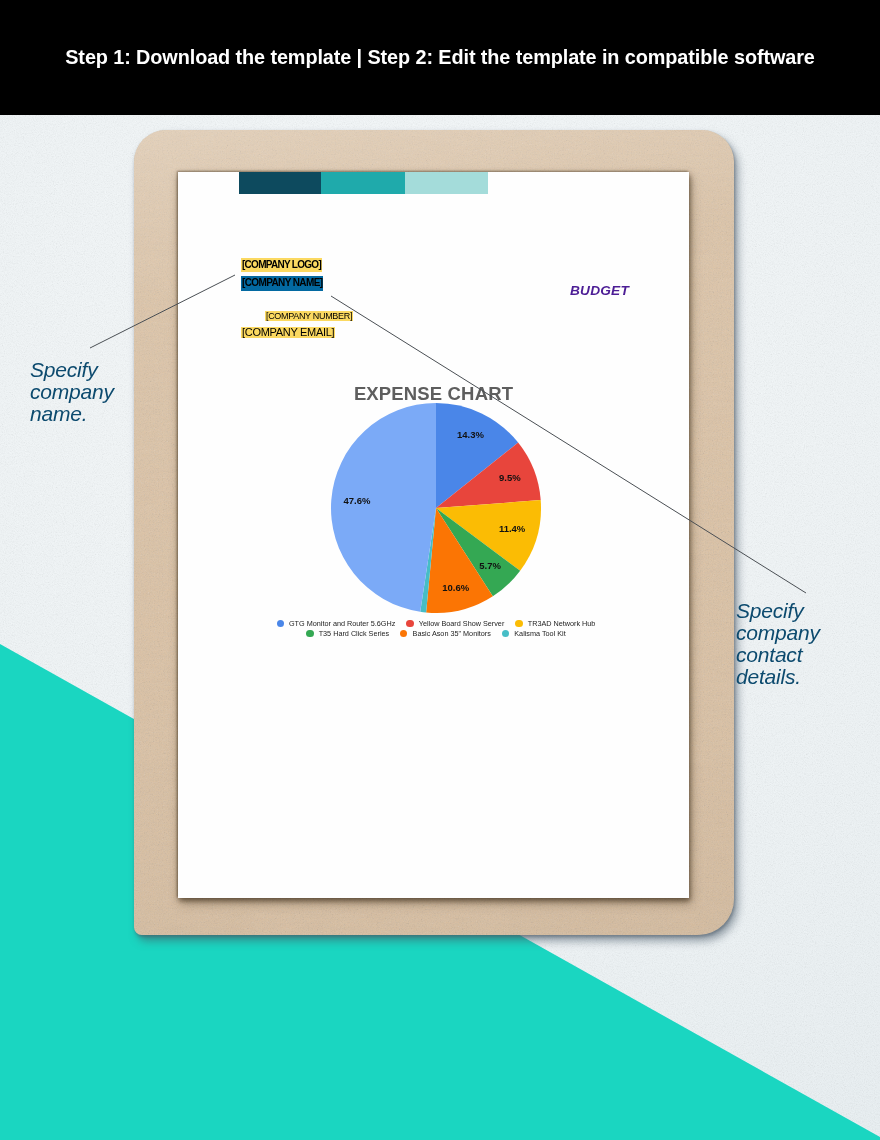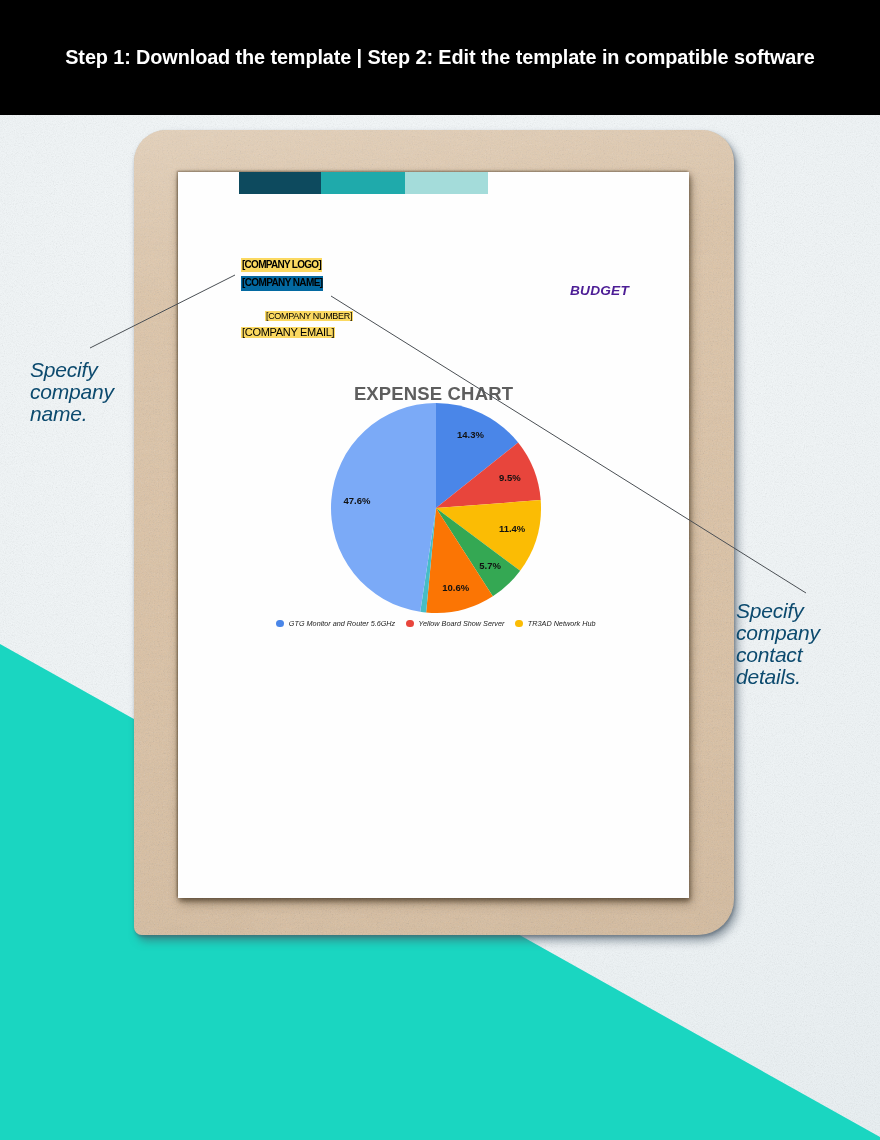--- a/index.html
+++ b/index.html
@@ -56,21 +56,21 @@
   .brow .lb{width:76px;font-weight:bold;letter-spacing:-.05px;}
   .brow .vl{font-weight:normal;letter-spacing:-.05px;}
 
   .chart-title{position:absolute;left:0;top:204px;width:511px;text-align:center;
                font-size:18.5px;font-weight:bold;color:#5e5e5e;letter-spacing:.15px;line-height:20px;margin-top:8px;}
   .pie-wrap{position:absolute;left:0;top:0;width:511px;height:726px;}
   .pie-lbl{font-size:9.5px;font-weight:bold;fill:#111;font-family:"Liberation Sans",sans-serif;}
 
   .legend{position:absolute;left:2.5px;top:446.5px;width:511px;}
   .lrow{display:flex;justify-content:center;align-items:center;line-height:10px;height:10.1px;}
-  .litem{display:flex;align-items:center;margin:0 5.5px;font-style:italic;}
+  .litem{display:flex;align-items:center;margin:0 5.5px;}
   .ldot{width:7.3px;height:7.3px;border-radius:50%;margin-right:5.1px;flex:none;}
   .ltxt{font-size:7.25px;color:#232323;letter-spacing:0;white-space:nowrap;}
 
   
   .anno{position:absolute;font-style:italic;font-size:21px;line-height:22px;
         color:#0c4a6e;text-align:left;letter-spacing:-.2px;}
   .anno span{display:block;}
   #anno1{left:30px;top:359px;width:120px;}
   #anno2{left:736px;top:600px;width:140px;}
 
@@ -173,20 +173,34 @@
             </div>
             <div class="litem">
               <span class="ldot" style="background: rgb(232, 69, 60);"></span>
               <span class="ltxt">Yellow Board Show Server</span>
             </div>
             <div class="litem">
               <span class="ldot" style="background: rgb(251, 188, 4);"></span>
               <span class="ltxt">TR3AD Network Hub</span>
             </div>
           </div>
+          <div class="lrow">
+            <div class="litem">
+              <span class="ldot" style="background: rgb(52, 168, 83);"></span>
+              <span class="ltxt">T35 Hard Click Series</span>
+            </div>
+            <div class="litem">
+              <span class="ldot" style="background: rgb(251, 117, 4);"></span>
+              <span class="ltxt">Basic Ason 35" Monitors</span>
+            </div>
+            <div class="litem">
+              <span class="ldot" style="background: rgb(70, 189, 198);"></span>
+              <span class="ltxt">Kalisma Tool Kit</span>
+            </div>
+          </div>
         </div>
     </div>
   </div>
 
   <svg class="leader" viewBox="0 0 880 1140">
     <line x1="90" y1="348" x2="235" y2="275" stroke="#4a4f54" stroke-width="1"></line>
     <line x1="331" y1="296" x2="806" y2="593" stroke="#4a4f54" stroke-width="1"></line>
   </svg>
 
   <div class="anno" id="anno1">

